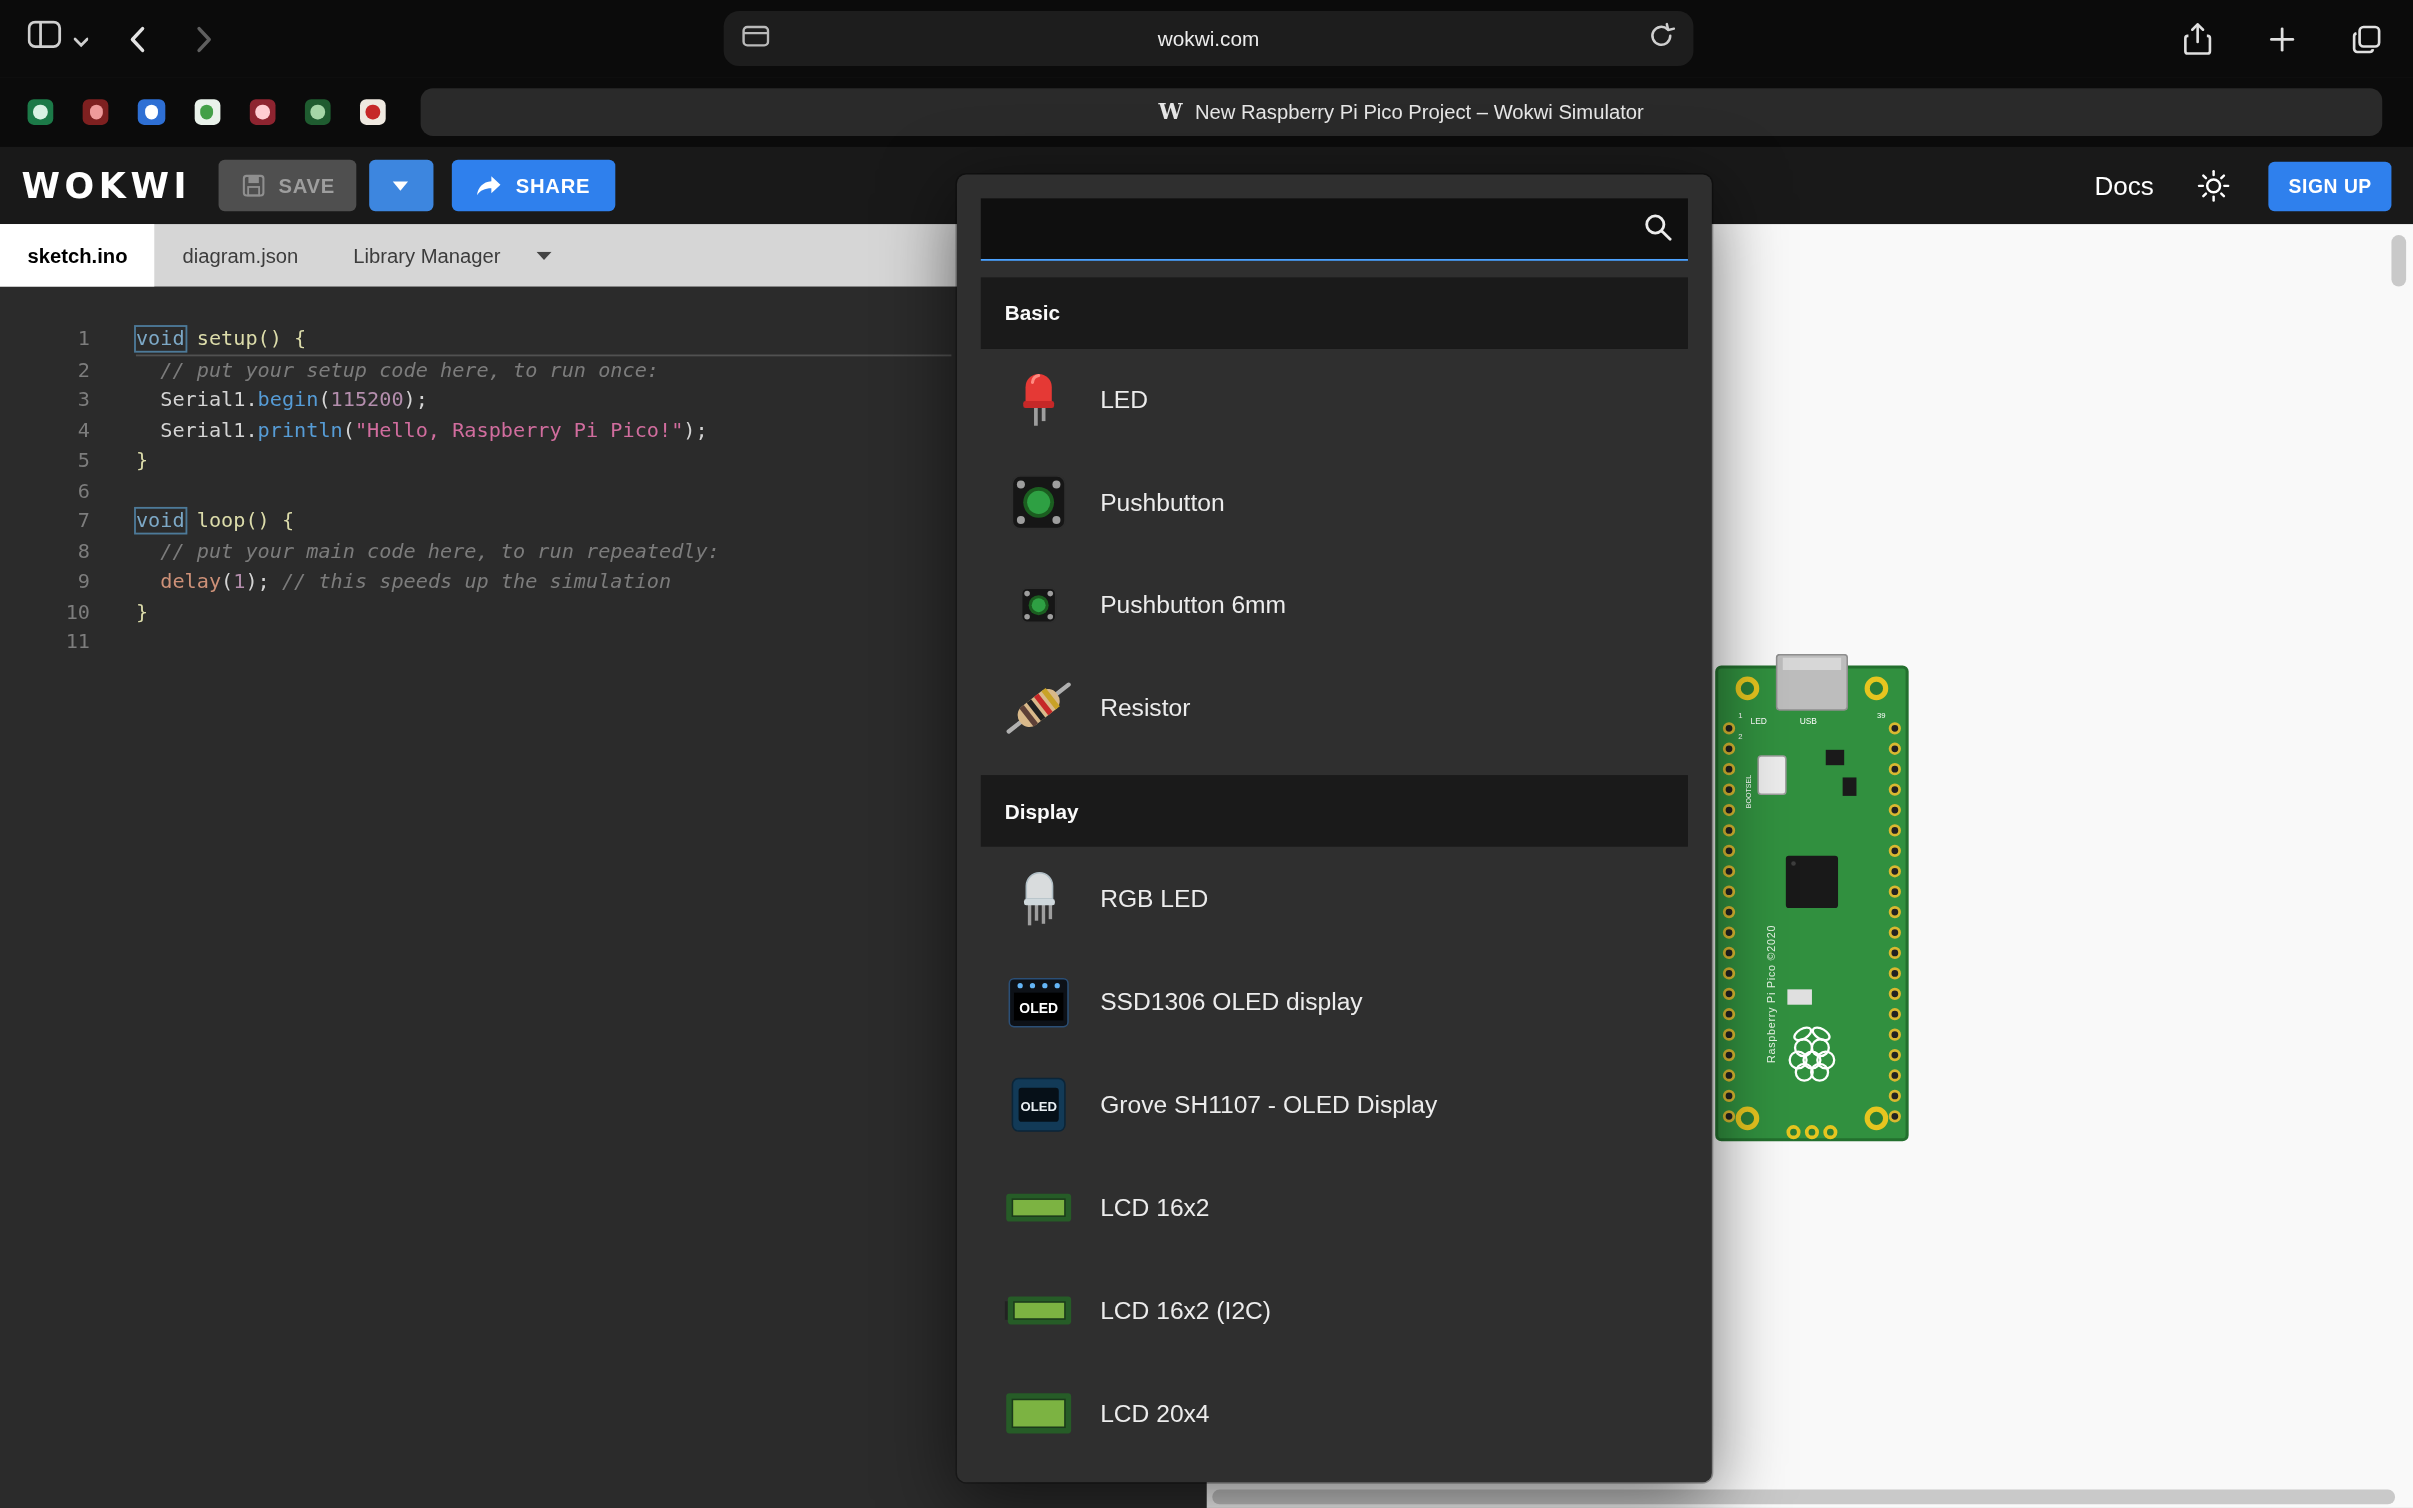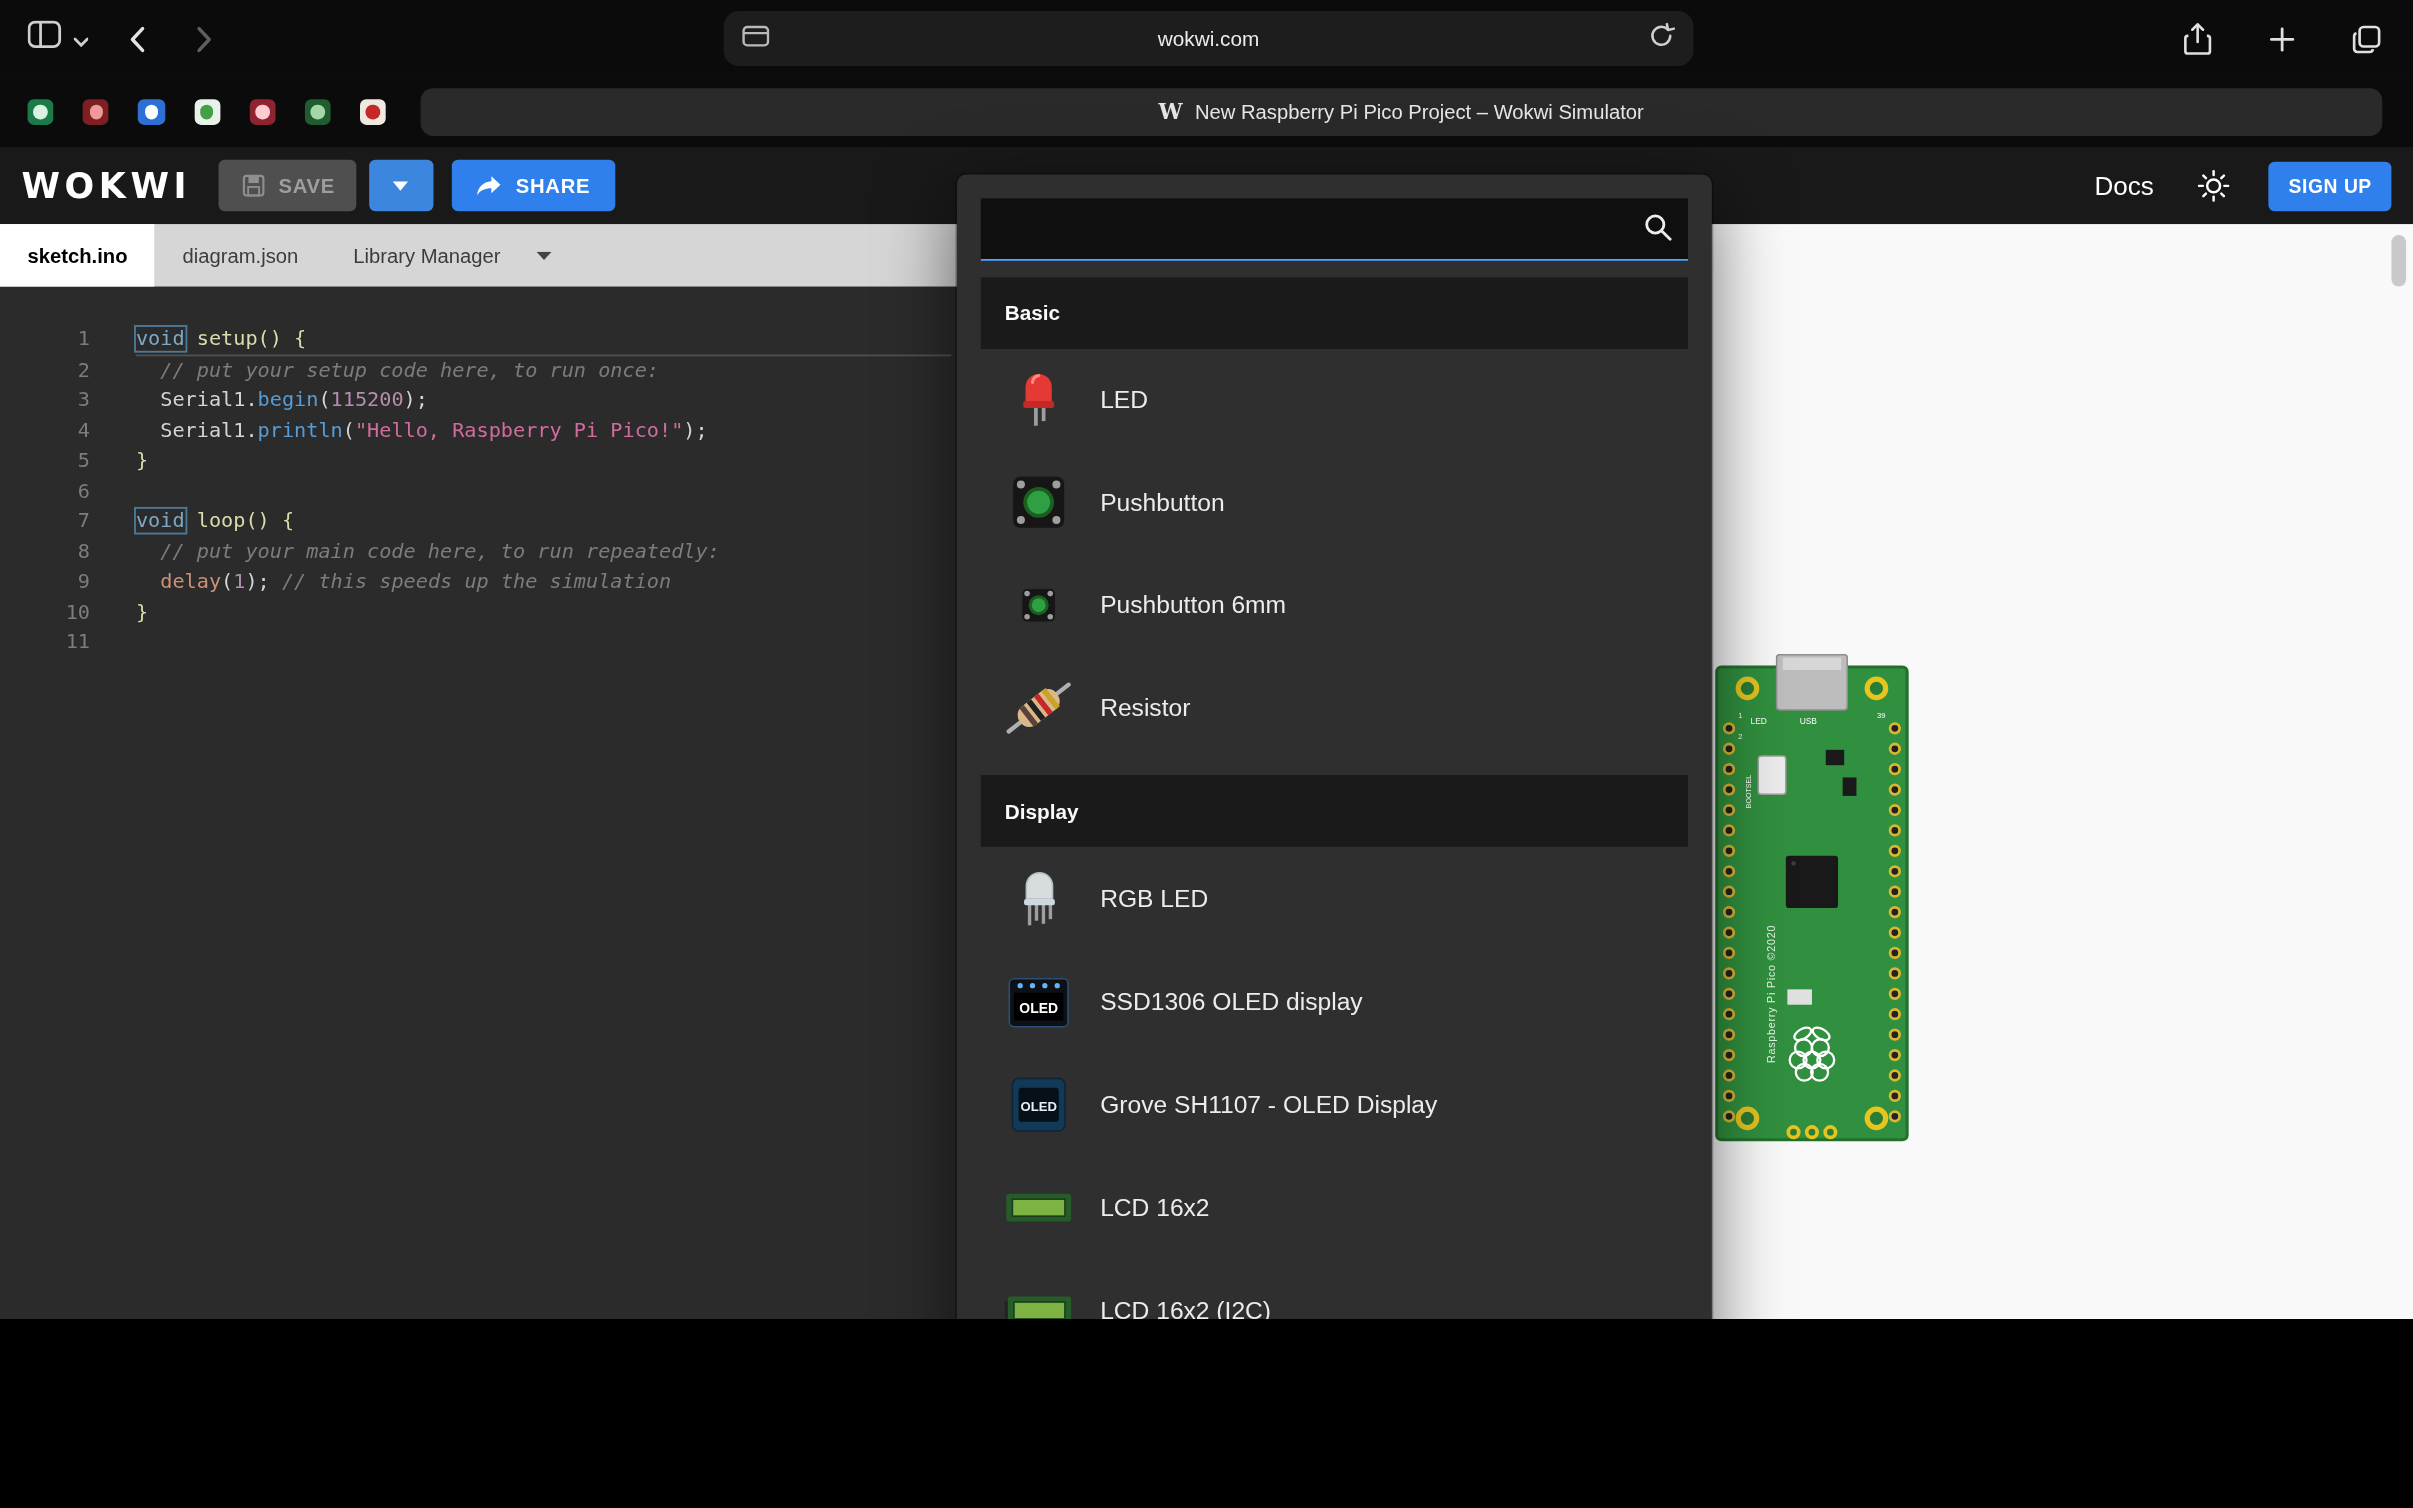--- a/index.html
+++ b/index.html
@@ -1,17 +1,17 @@
 <!DOCTYPE html>
 <html style="font-size:13.4px"><head>
 <meta charset="utf-8">
 <style>
   html,body{margin:0;padding:0;background:#000;}
   *{box-sizing:border-box;}
-  .viewport{width:2413px;height:1319px;overflow:hidden;position:relative;background:#000;}
+  .viewport{width:2413px;height:1508px;overflow:hidden;position:relative;background:#000;}
   .design{width:1314px;height:821px;position:relative;transform:scale(1.83673);transform-origin:0 0;
           font-family:"Liberation Sans",sans-serif;background:#2b2b2b;}
 
   
   .chrome-top{position:absolute;top:0;left:0;right:0;height:42px;background:#0b0b0b;}
   .chrome-left{position:absolute;left:10px;top:0;height:42px;display:flex;align-items:center;gap:8.4px;}
   .chrome-btn{display:flex;align-items:center;gap:5px;background:none;border:none;padding:5px;cursor:pointer;}
   .urlbar{position:absolute;left:394px;top:5.9px;width:528px;height:30px;background:#1d1d1d;border-radius:8.4px;
           display:flex;align-items:center;padding:0 10px;cursor:text;}
   .urlbar .url-text{flex:1;text-align:center;color:#ececec;font-size:11.3px;}

